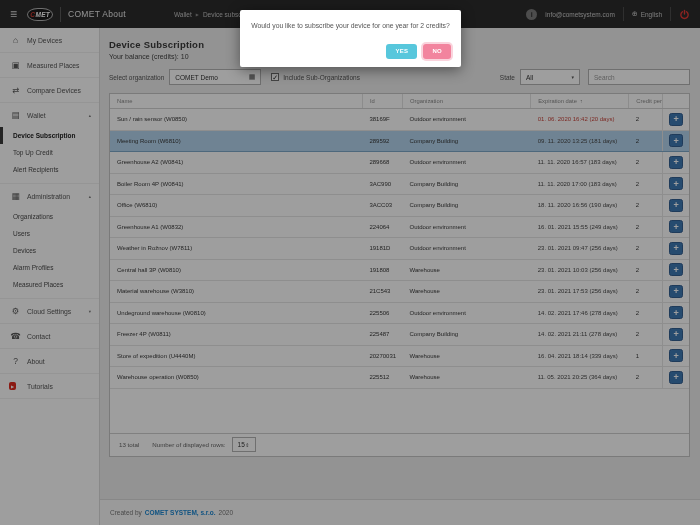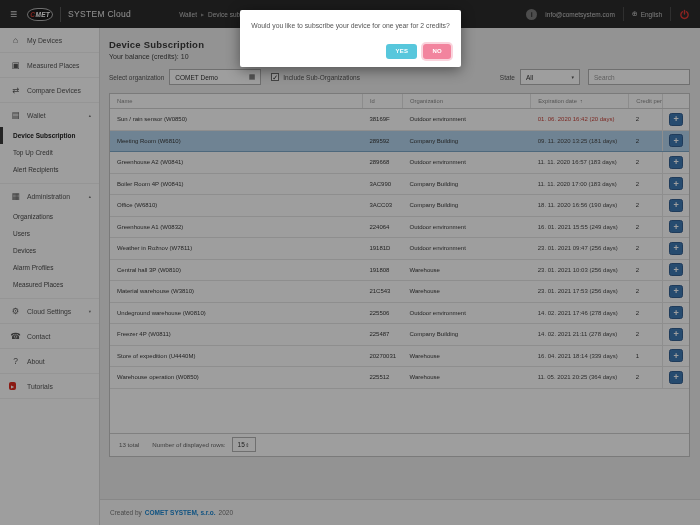--- a/index.html
+++ b/index.html
@@ -108,21 +108,21 @@
 </head>
 <body>
 
 <header class="topbar">
   <span class="burger">≡</span>
   <span class="logo-oval">
       <b>C</b>
       <span>MET</span>
     </span>
   <span class="logo-div"></span>
-  <span class="brand">SYSTEM Cloud</span>
+  <span class="brand">COMET About</span>
   <nav class="crumbs">
     <span>Wallet</span>
     <span class="crumb-arrow">▶</span>
     <span>Device subscription</span>
   </nav>
   <div class="top-right">
     <span class="avatar">i</span>
     <span class="top-email">info@cometsystem.com</span>
     <span class="top-div"></span>
     <span class="globe">⊕</span>

